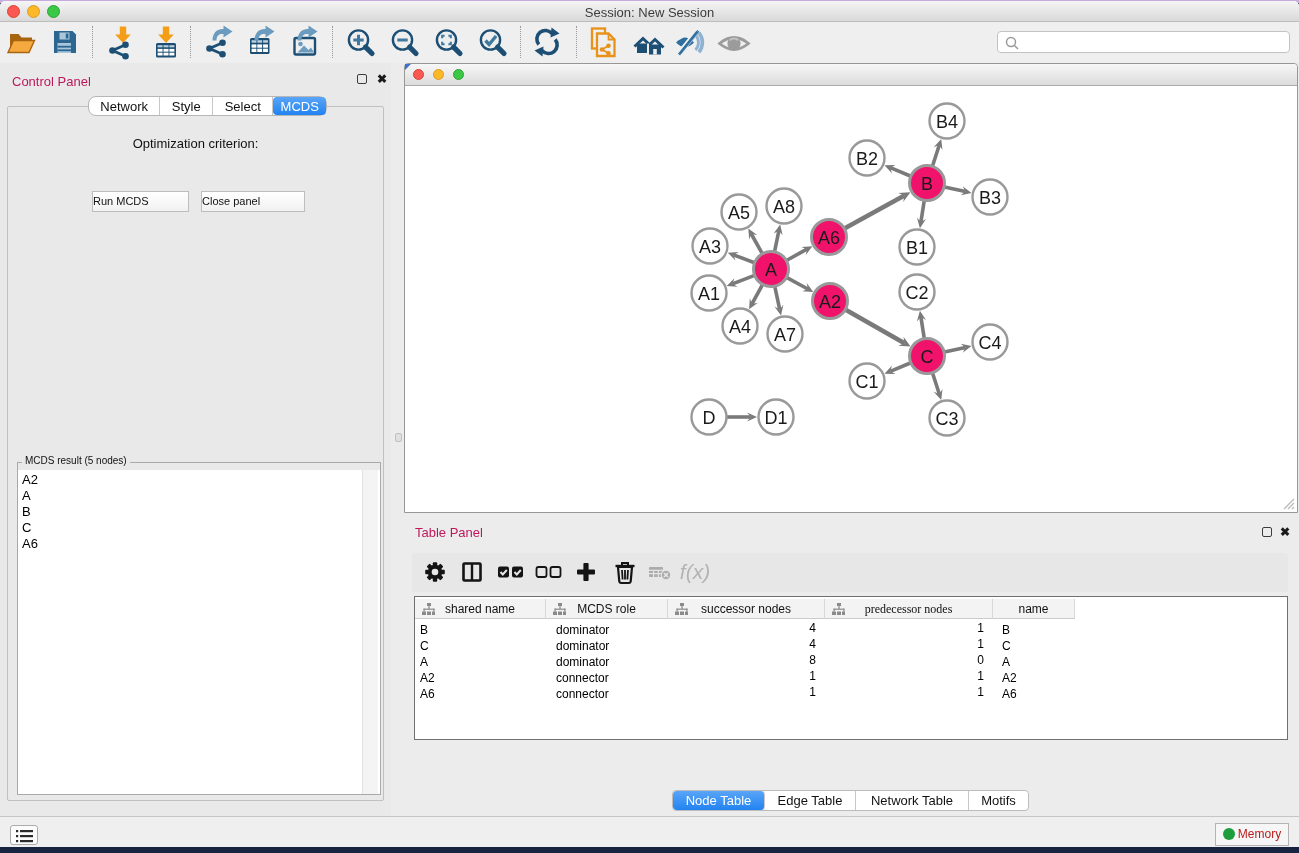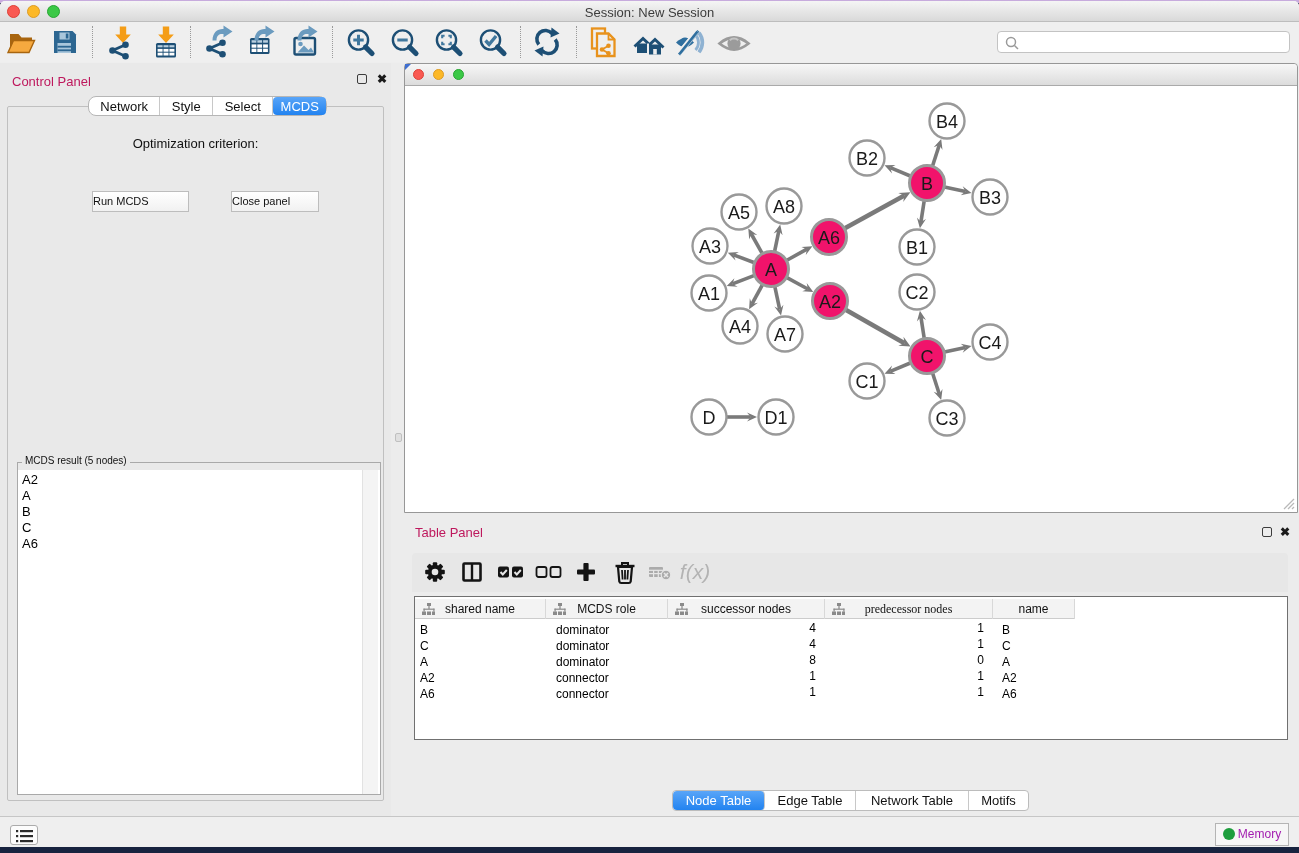--- a/index.html
+++ b/index.html
@@ -69,21 +69,21 @@
 
 .th-row { position:absolute; left:0; top:0; height:20px; background:#f3f3f3;
   border-bottom:1px solid #cccccc; font-size:12px; color:#111; }
 .th-cell { position:absolute; top:0; height:20px; border-right:1px solid #d8d8d8;
   text-align:center; line-height:20px; }
 .td { position:absolute; font-size:12px; color:#000; height:16px; line-height:16px; }
 
 #statusbar { position:absolute; left:0; top:815px; width:1299px; height:30px;
   background:#efefef; border-top:1px solid #c6c6c6; }
 #memorybtn { position:absolute; left:1215px; top:6px; width:74px; height:23px;
-  background:#f6f6f6; border:1px solid #b4b4b4; font-size:12px; color:#a21caf; text-align:center; line-height:21px; }
+  background:#f6f6f6; border:1px solid #b4b4b4; font-size:12px; color:#b91c1c; text-align:center; line-height:21px; }
 #listbtn { position:absolute; left:10px; top:8px; width:28px; height:20px;
   background:#fcfcfc; border:1px solid #ababab; border-radius:3px; }
 svg text { font-family:"Liberation Sans", sans-serif; }
 </style>
 </head>
 <body>
 <div id="appwin">
   <div id="titlebar">
     <div class="tl" style="left:7px; background:#f95952; border:1px solid #dd4137;"></div>
     <div class="tl" style="left:27px; background:#fcb827; border:1px solid #dd9b24;"></div>
@@ -251,21 +251,21 @@
       <div class="x-btn" style="left:377px; top:11px;">✖</div>
       <div id="cp-content"></div>
       <div id="cp-tabs">
         <div class="seg" style="width:72px;">Network</div>
         <div class="seg" style="width:53px;">Style</div>
         <div class="seg" style="width:61px;">Select</div>
         <div class="seg seg-blue" style="width:53px;">MCDS</div>
       </div>
       <div class="abs" style="left:0; top:73px; width:391px; text-align:center; font-size:13px; color:#111;">Optimization criterion:</div>
       <div class="aqua-btn" style="left:92px; top:128px; width:97px;">Run MCDS</div>
-      <div class="aqua-btn" style="left:201px; top:128px; width:88px;margin-left:30px;">Close panel</div>
+      <div class="aqua-btn" style="left:201px; top:128px; width:104px;">Close panel</div>
       <div id="mcds-group"></div>
       <div id="mcds-label">MCDS result (5 nodes)</div>
       <div id="mcds-list">A2<br>A<br>B<br>C<br>A6</div>
       <div id="mcds-scroll"></div>
     </div>
     <div class="abs" style="left:395px; top:370px; width:7px; height:9px; background:#e0e0e0; border:1px solid #c0c0c0; border-radius:2px;"></div>
     <div id="netwin">
       <div id="net-titlebar">
         <div class="tl" style="left:8px;  background:#f95952; border:1px solid #dd4137;"></div>
         <div class="tl" style="left:28px; background:#fcb827; border:1px solid #dd9b24;"></div>

